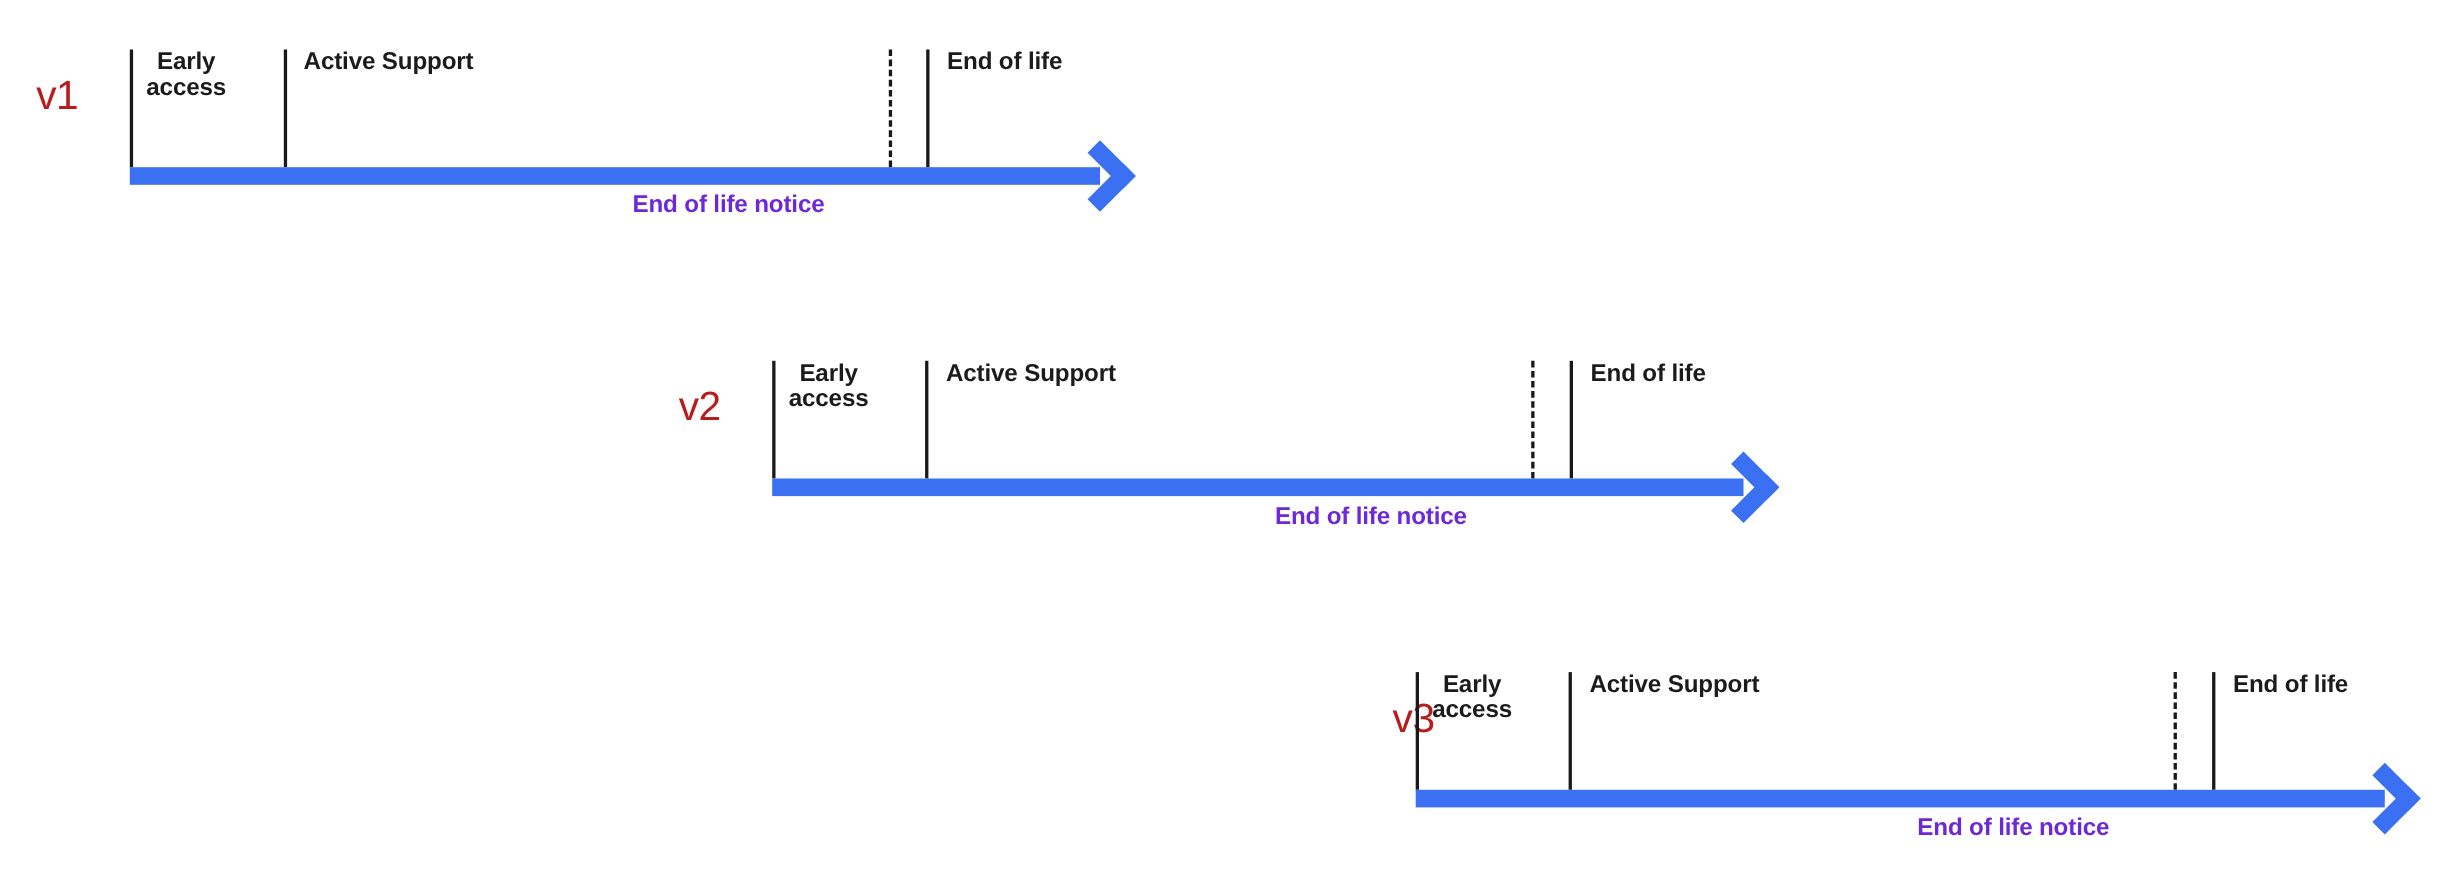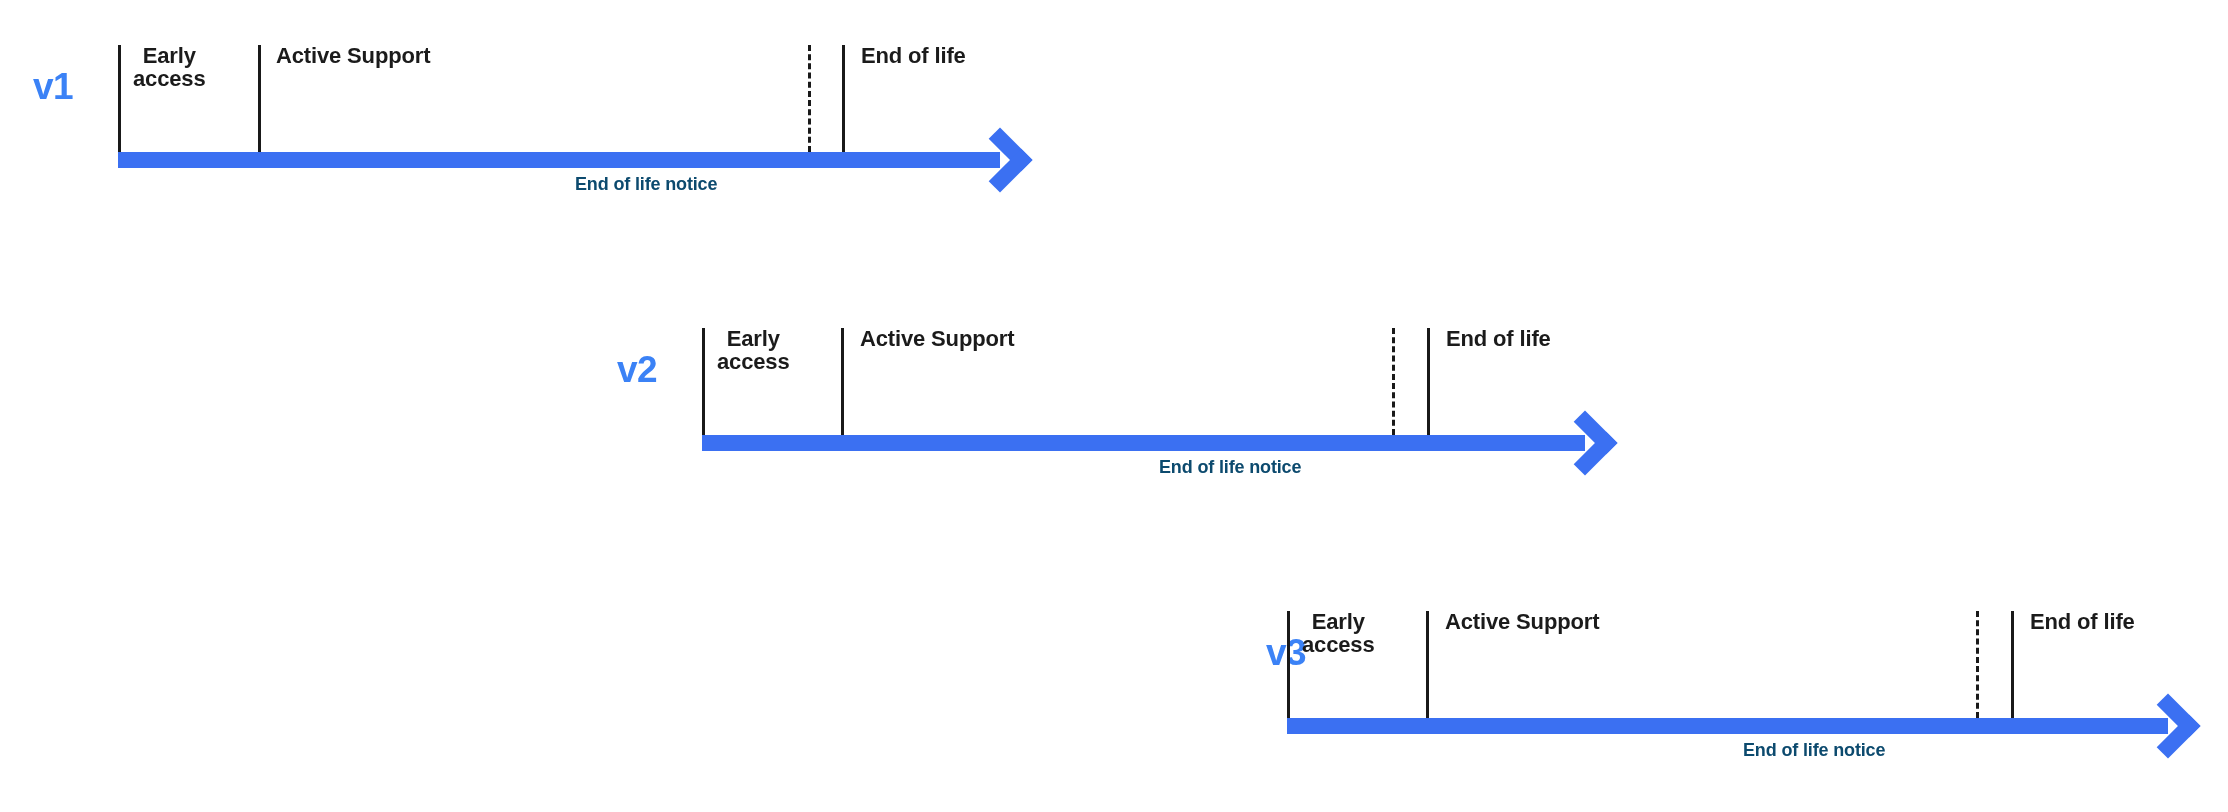--- a/index.html
+++ b/index.html
@@ -8,22 +8,22 @@
     width:2228px;height:812px;position:relative;overflow:hidden;
     -webkit-font-smoothing:antialiased;
   }
   #stage{position:absolute;left:0;top:0;width:2228px;height:812px;}
 
   .timeline-row{position:absolute;left:0;top:0;width:2228px;height:0;}
 
   .version-label{
     position:absolute;
     font-size:37px;
-    font-weight:700;
-    color:#3b82f6;
+    font-weight:400;
+    color:#b91c1c;
     letter-spacing:-0.5px;
     line-height:1;
     white-space:nowrap;
   }
 
   .divider{
     position:absolute;
     width:3px;
     background:#191919;
   }
@@ -39,23 +39,23 @@
     font-weight:700;
     color:#1b1b1b;
     line-height:1.05;
     white-space:pre-line;
     letter-spacing:-0.15px;
     text-align:center;
   }
 
   .notice-label{
     position:absolute;
-    font-size:18px;
+    font-size:22px;
     font-weight:700;
-    color:#0c4a6e;
+    color:#6d28d9;
     line-height:1;
     white-space:nowrap;
     letter-spacing:-0.15px;
   }
 
   .axis{
     position:absolute;
     height:16px;
     background:#3b70f2;
   }

